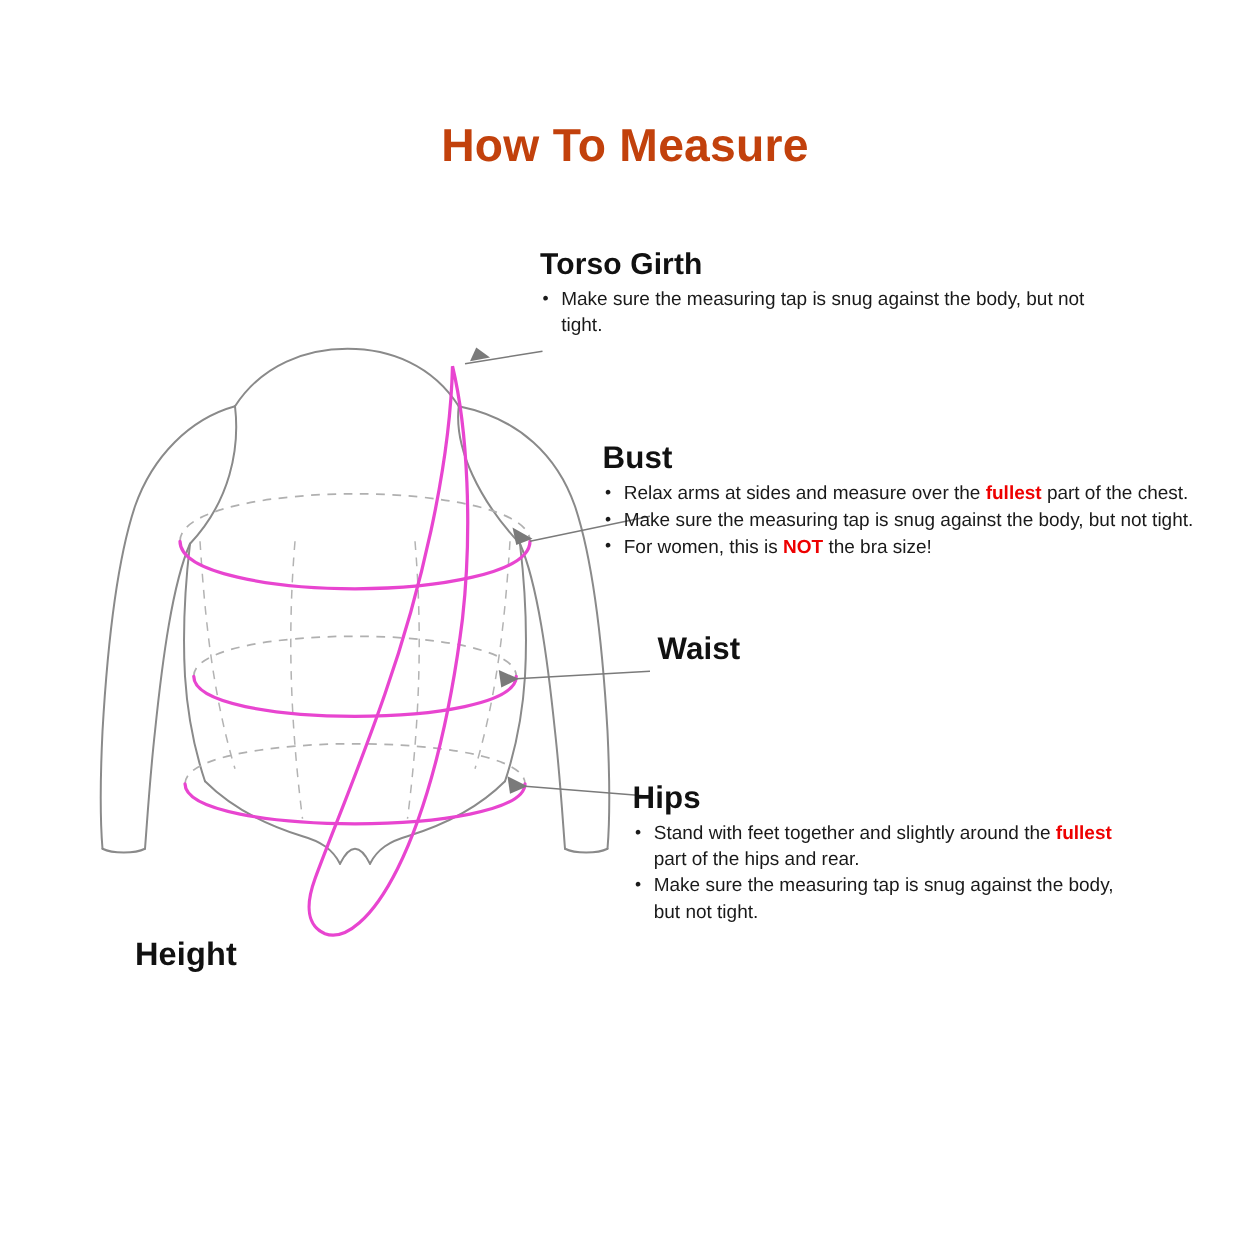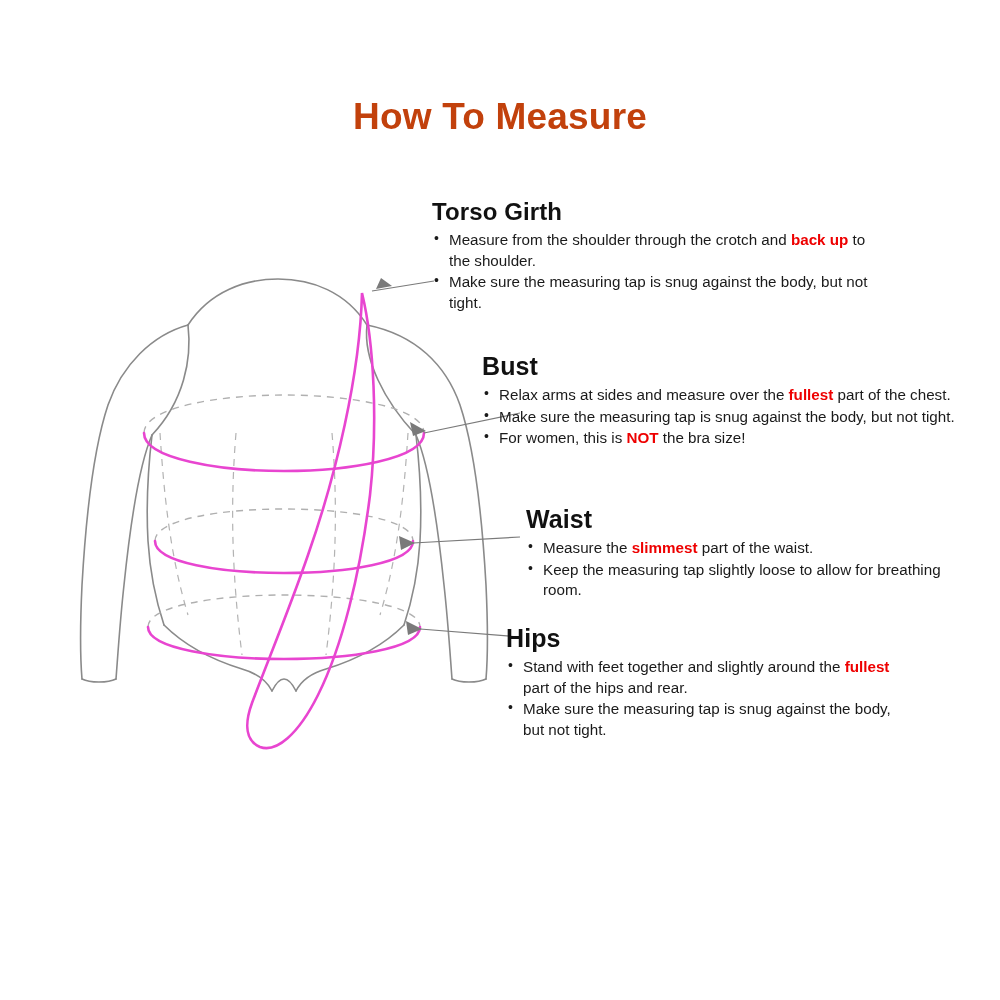--- a/index.html
+++ b/index.html
@@ -156,46 +156,42 @@
       <path d="M316 34 l16 -3 l-11 -8 z"></path>
       <path d="M366 176 l-16 -9 l3 14 z"></path>
       <path d="M355 288 l-16 -7 l2 14 z"></path>
       <path d="M362 374 l-16 -8 l2 14 z"></path>
     </g>
   </svg>
 
   <div class="block" id="blk-torso">
     <h2>Torso Girth</h2>
     <ul>
-        <li><span>Measure from the shoulder through the crotch and </span><span class="hl" style="color: rgb(238, 0, 0);">back up</span><span> to the shoulder.</span></li>
         <li><span>Make sure the measuring tap is snug against the body, but not tight.</span></li>
       </ul>
   </div>
 
   <div class="block" id="blk-bust">
     <h2>Bust</h2>
     <ul>
         <li><span>Relax arms at sides and measure over the </span><span class="hl" style="color: rgb(238, 0, 0);">fullest</span><span> part of the chest.</span></li>
         <li><span>Make sure the measuring tap is snug against the body, but not tight.</span></li>
         <li><span>For women, this is </span><span class="hl" style="color: rgb(238, 0, 0);">NOT</span><span> the bra size!</span></li>
       </ul>
   </div>
 
   <div class="block" id="blk-waist">
     <h2>Waist</h2>
-    <ul>
-        <li><span>Measure the </span><span class="hl" style="color: rgb(238, 0, 0);">slimmest</span><span> part of the waist.</span></li>
-        <li><span>Keep the measuring tap slightly loose to allow for breathing room.</span></li>
-      </ul>
   </div>
 
   <div class="block" id="blk-hips">
     <h2>Hips</h2>
     <ul>
         <li><span>Stand with feet together and slightly around the </span><span class="hl" style="color: rgb(238, 0, 0);">fullest</span><span> part of the hips and rear.</span></li>
         <li><span>Make sure the measuring tap is snug against the body, but not tight.</span></li>
       </ul>
   </div>
 
   <div class="block" id="blk-height">
+    <h2>Height</h2>
   </div>
 
 </div>
 
 </body></html>

